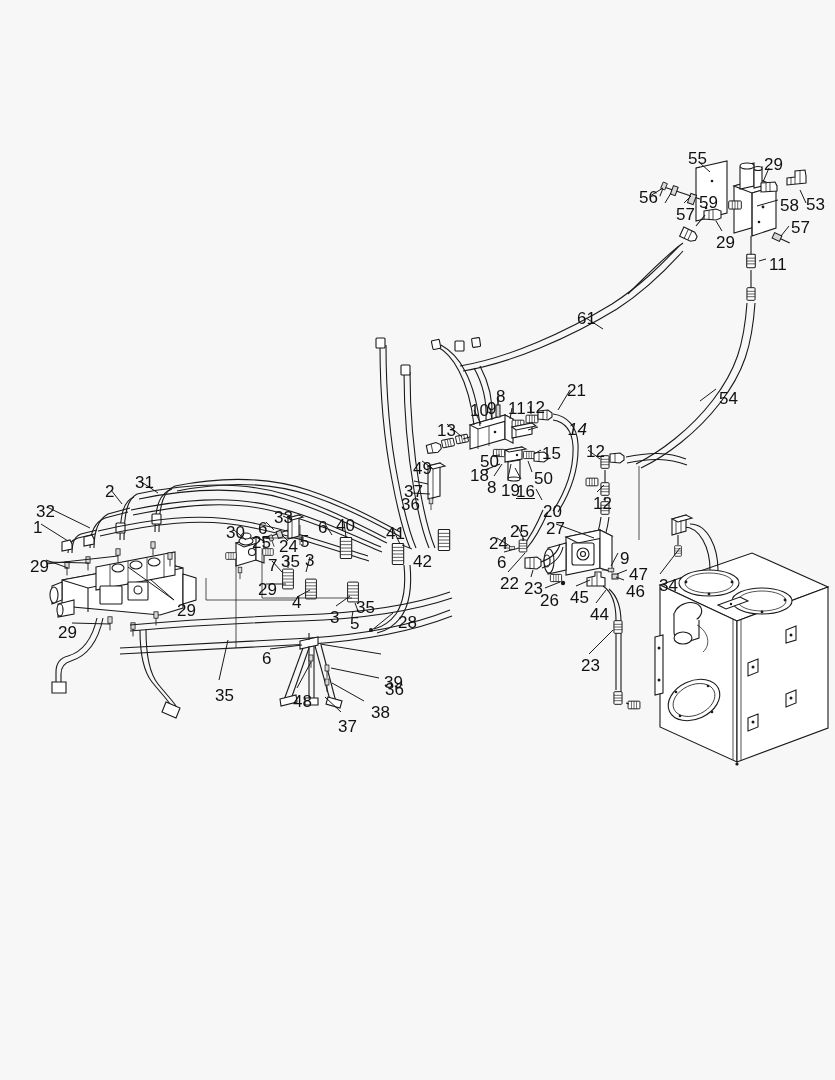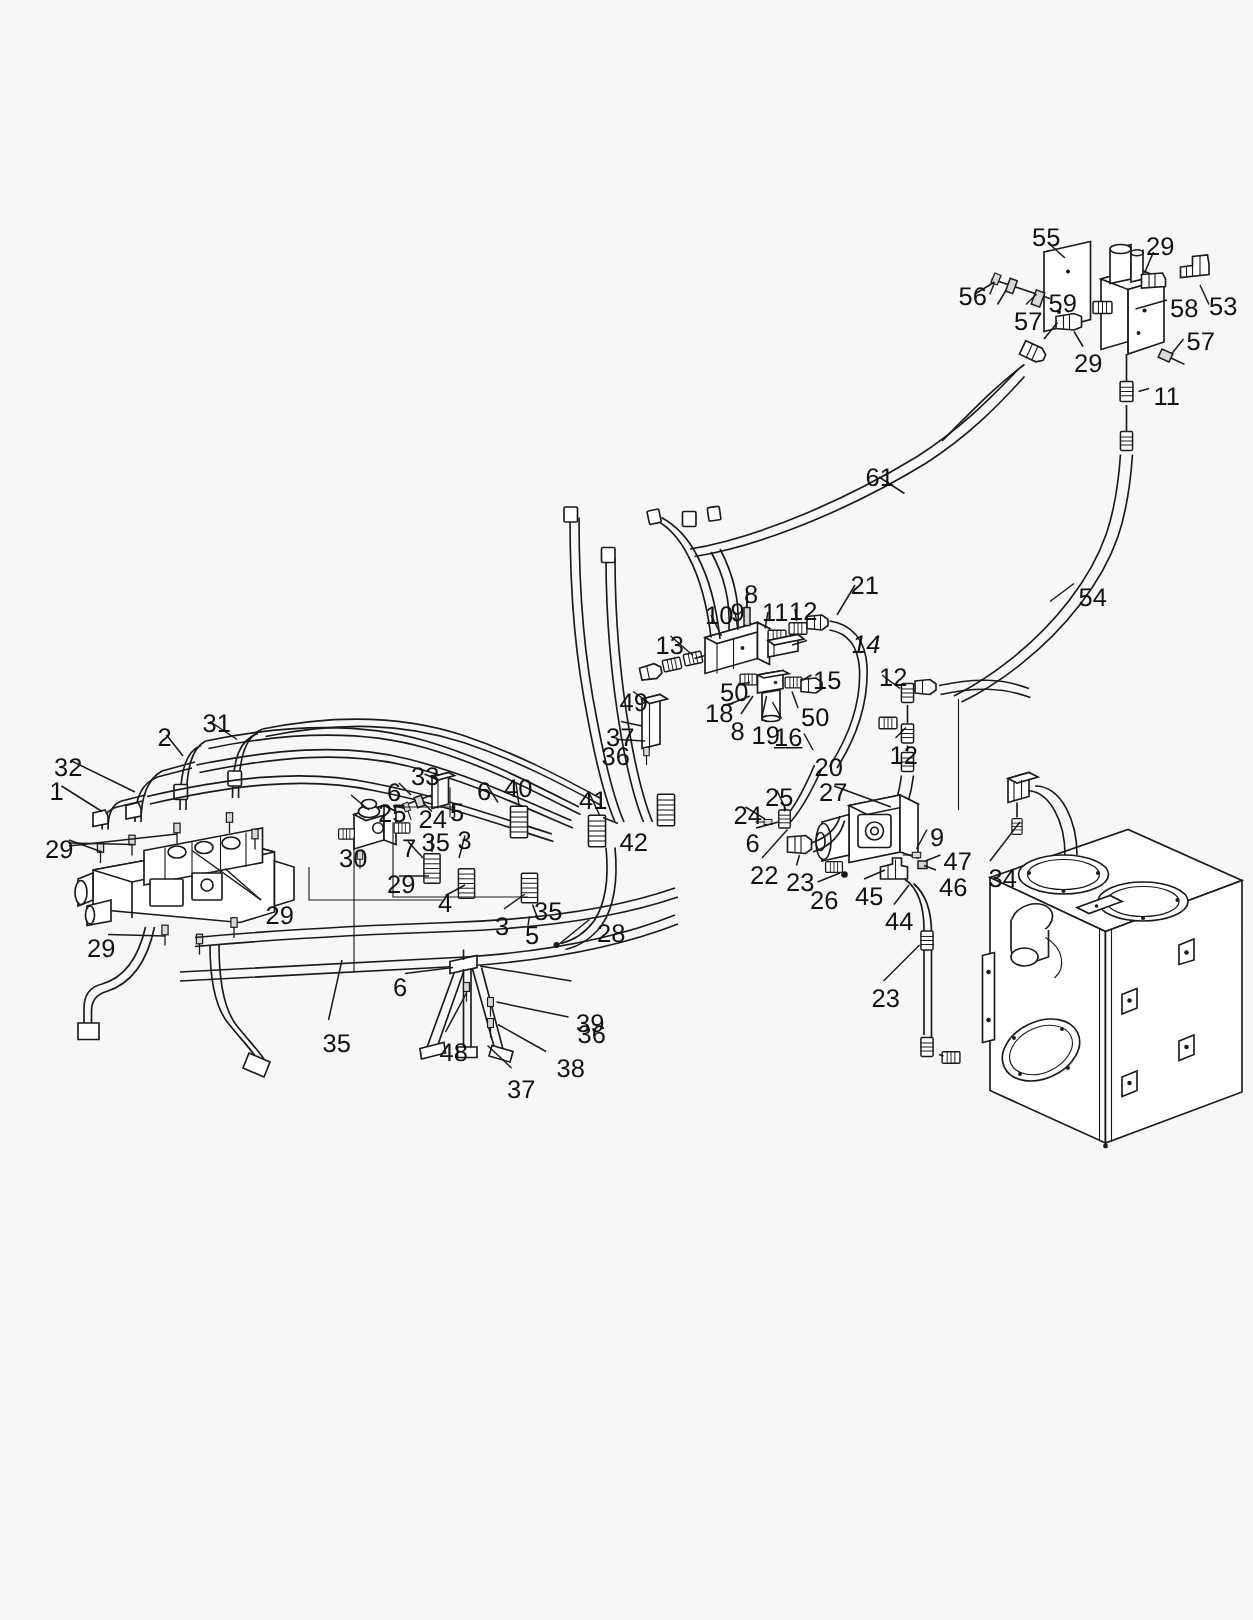--- a/index.html
+++ b/index.html
@@ -581,21 +581,21 @@
 <span class="lbl" style="left:413px;top:460px;">49</span>
 <span class="lbl" style="left:404px;top:483px;">37</span>
 <span class="lbl" style="left:401px;top:496px;">36</span>
 <span class="lbl" style="left:135px;top:474px;">31</span>
 <span class="lbl" style="left:105px;top:483px;">2</span>
 <span class="lbl" style="left:36px;top:503px;">32</span>
 <span class="lbl" style="left:33px;top:519px;">1</span>
 <span class="lbl" style="left:30px;top:558px;">29</span>
 <span class="lbl" style="left:58px;top:624px;">29</span>
 <span class="lbl" style="left:177px;top:602px;">29</span>
-<span class="lbl" style="left:226px;top:524px;margin-top:40px;">30</span>
+<span class="lbl" style="left:226px;top:524px;">30</span>
 <span class="lbl" style="left:274px;top:509px;">33</span>
 <span class="lbl" style="left:258px;top:520px;">6</span>
 <span class="lbl" style="left:252px;top:534px;">25</span>
 <span class="lbl" style="left:279px;top:538px;">24</span>
 <span class="lbl" style="left:300px;top:533px;">5</span>
 <span class="lbl" style="left:318px;top:519px;">6</span>
 <span class="lbl" style="left:336px;top:517px;">40</span>
 <span class="lbl" style="left:386px;top:525px;">41</span>
 <span class="lbl" style="left:413px;top:553px;">42</span>
 <span class="lbl" style="left:268px;top:557px;">7</span>

